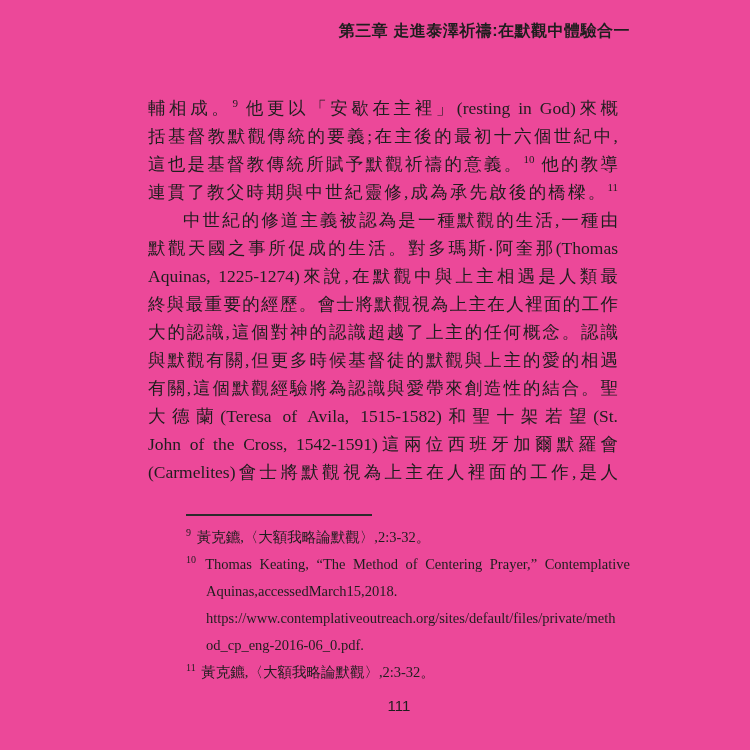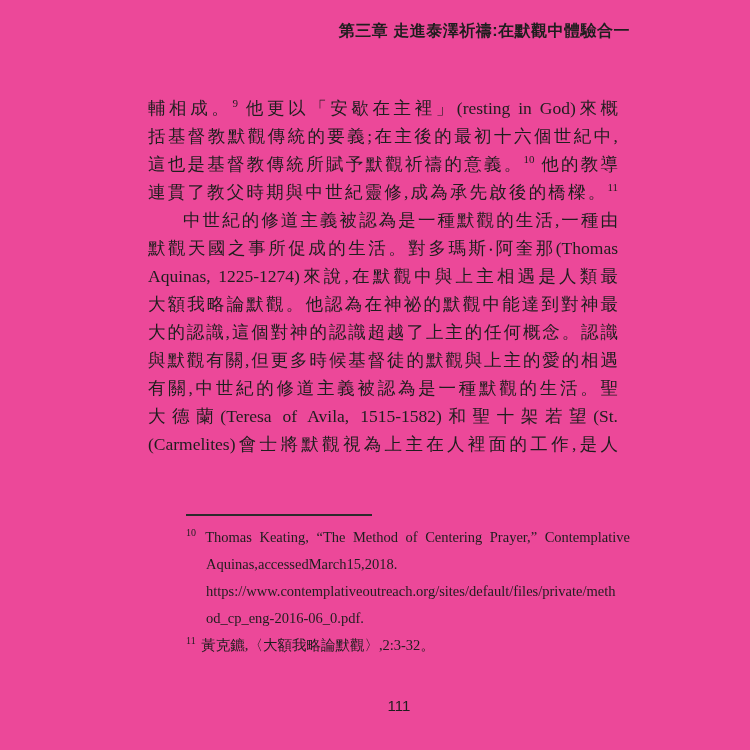--- a/index.html
+++ b/index.html
@@ -70,31 +70,33 @@
   <div class="running-head">第三章 走進泰澤祈禱:在默觀中體驗合一</div>
 
   <div class="body-text">
       <div class="body-line">輔相成。<sup>9</sup> 他更以「安歇在主裡」(resting in God)來概</div>
       <div class="body-line">括基督教默觀傳統的要義;在主後的最初十六個世紀中,</div>
       <div class="body-line">這也是基督教傳統所賦予默觀祈禱的意義。<sup>10</sup> 他的教導</div>
       <div class="body-line">連貫了教父時期與中世紀靈修,成為承先啟後的橋樑。<sup>11</sup></div>
       <div class="body-line indent">中世紀的修道主義被認為是一種默觀的生活,一種由</div>
       <div class="body-line">默觀天國之事所促成的生活。對多瑪斯‧阿奎那(Thomas</div>
       <div class="body-line">Aquinas, 1225-1274)來說,在默觀中與上主相遇是人類最</div>
-      <div class="body-line">大額我略論默觀。他認為在神祕的默觀中能達到對神最</div>
+      <div class="body-line">終與最重要的經歷。會士將默觀視為上主在人裡面的工作</div>
       <div class="body-line">大的認識,這個對神的認識超越了上主的任何概念。認識</div>
       <div class="body-line">與默觀有關,但更多時候基督徒的默觀與上主的愛的相遇</div>
-      <div class="body-line">有關,中世紀的修道主義被認為是一種默觀的生活。聖</div>
+      <div class="body-line">有關,這個默觀經驗將為認識與愛帶來創造性的結合。聖</div>
       <div class="body-line">大德蘭(Teresa of Avila, 1515-1582)和聖十架若望(St.</div>
+      <div class="body-line">John of the Cross, 1542-1591)這兩位西班牙加爾默羅會</div>
       <div class="body-line">(Carmelites)會士將默觀視為上主在人裡面的工作,是人</div>
     </div>
 
   <div class="fn-separator"></div>
 
   <div class="footnotes">
+      <div class="fn-line first"><sup>9</sup> 黃克鑣,〈大額我略論默觀〉,2:3-32。</div>
       <div class="fn-line first justify"><sup>10</sup> Thomas Keating, “The Method of Centering Prayer,” Contemplative</div>
       <div class="fn-line">Aquinas,accessedMarch15,2018.</div>
       <div class="fn-line">https://www.contemplativeoutreach.org/sites/default/files/private/meth</div>
       <div class="fn-line">od_cp_eng-2016-06_0.pdf.</div>
       <div class="fn-line first"><sup>11</sup> 黃克鑣,〈大額我略論默觀〉,2:3-32。</div>
     </div>
 
   <div class="page-number">111</div>
 </div>
 

